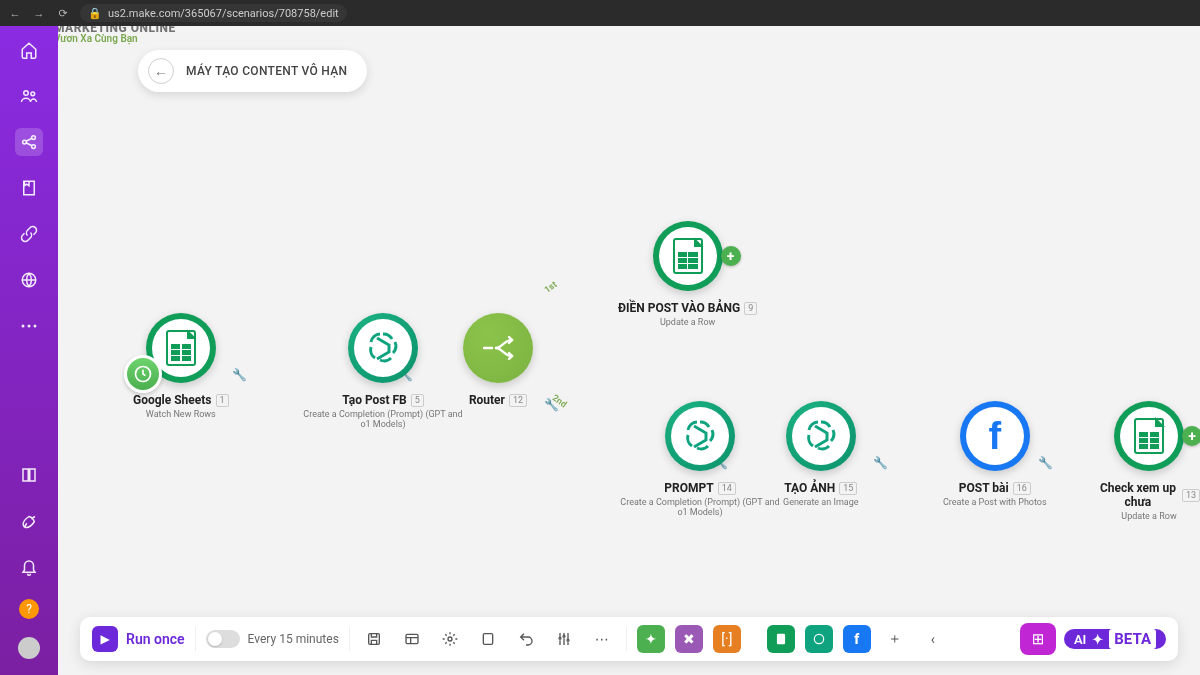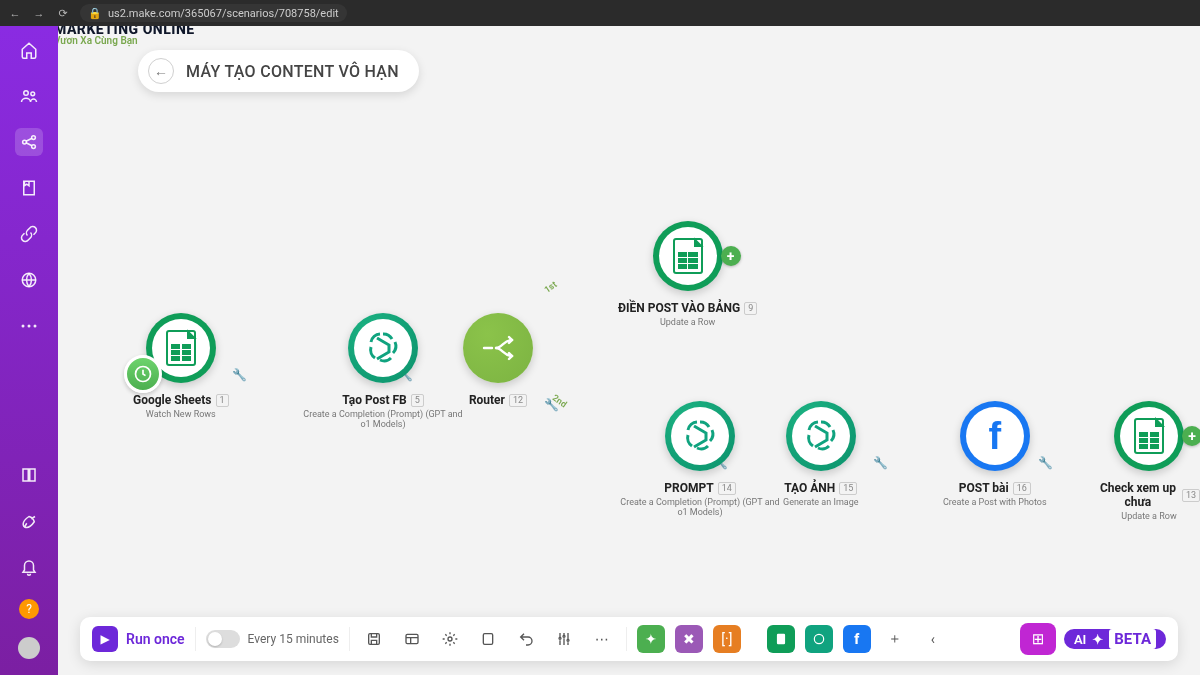--- a/index.html
+++ b/index.html
@@ -21,27 +21,27 @@
   .sidebar .nav-item.active { background: rgba(255,255,255,0.18); }
   .sidebar .spacer { flex:1; }
   .sidebar .help { width:20px; height:20px; border-radius:50%; background:#ff9800; color:#fff; font-size:12px; display:flex; align-items:center; justify-content:center; }
   .sidebar .user { width:22px; height:22px; border-radius:50%; background:#ccc; margin-bottom:16px; }
 
   .canvas { flex:1; position:relative; background:#f3f3f3; overflow:hidden; }
 
   
   .wm { position:absolute; top:-4px; left:-4px; font-weight:800; line-height:1; z-index:50; }
   .wm .l1 { color:#e74c3c; font-size:18px; letter-spacing:0.5px; }
-  .wm .l2 { color:#0f172a; font-size:14px; letter-spacing:0.5px; }
+  .wm .l2 { color:#737373; font-size:12px; letter-spacing:0.5px; }
   .wm .l3 { color:#7aa84f; font-size:10px; font-weight:600; }
   .wm .gear { color:#e74c3c; font-size:22px; margin-right:4px; vertical-align:-2px; }
 
   .title-pill { position:absolute; top:24px; left:80px; background:#fff; border-radius:24px; padding:8px 20px 8px 10px; box-shadow:0 3px 10px rgba(0,0,0,0.12); display:flex; align-items:center; gap:12px; z-index:40; }
   .title-pill .back { width:26px; height:26px; border:1.5px solid #d0d0d0; border-radius:50%; display:flex; align-items:center; justify-content:center; color:#777; font-size:14px; cursor:pointer; }
-  .title-pill .ttl { font-size:16px; color:#444; font-weight:500; letter-spacing:0.3px; }
+  .title-pill .ttl { font-size:12px; color:#444; font-weight:500; letter-spacing:0.3px; }
 
   
   .node { position:absolute; display:flex; flex-direction:column; align-items:center; text-align:center; }
   .circle { width:70px; height:70px; border-radius:50%; display:flex; align-items:center; justify-content:center; color:#fff; font-size:30px; position:relative; box-shadow:0 3px 8px rgba(0,0,0,0.18); }
   .circle.sheets { background:#0f9d58; }
   .circle.sheets::after { content:""; position:absolute; inset:6px; border-radius:50%; background:#fff; }
   .circle.sheets .inner { position:relative; z-index:1; color:#0f9d58; font-size:28px; }
   .circle.openai { background: radial-gradient(at 35% 30%, #1db584, #0a8f6a); }
   .circle.openai::after { content:""; position:absolute; inset:6px; border-radius:50%; background:#fff; }
   .circle.openai .inner { position:relative; z-index:1; width:40px; height:40px; }

